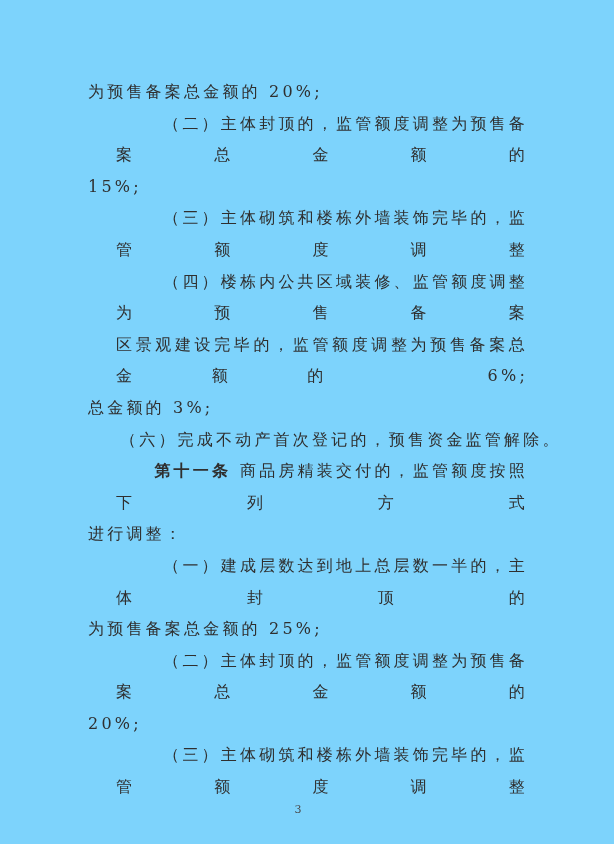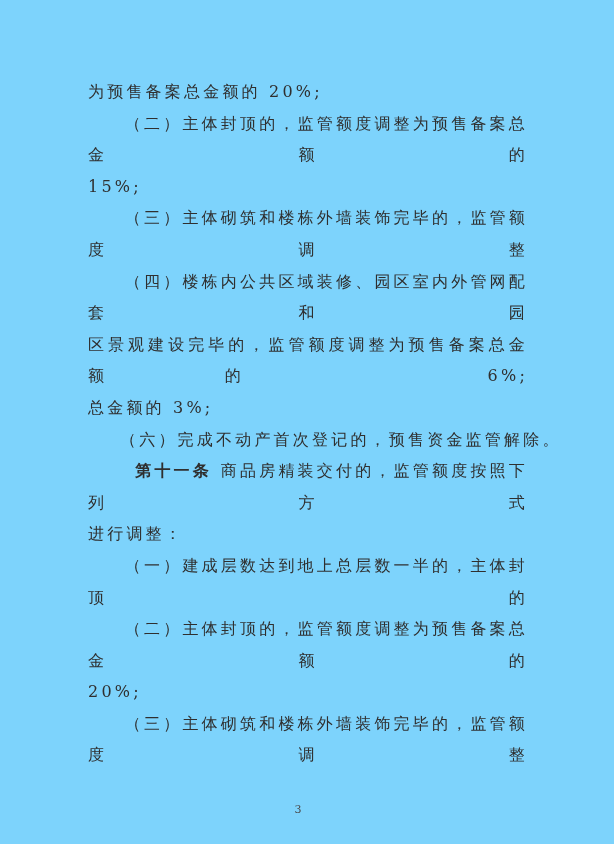--- a/index.html
+++ b/index.html
@@ -28,20 +28,21 @@
   }
   .line {
     min-height: 31.6px;
     white-space: nowrap;
   }
   .line.just {
     white-space: normal;
     text-align: justify;
     text-align-last: justify;
     text-justify: inter-character;
+    margin-left: 28px;
   }
   .line.indent {
     text-indent: 2em;
     text-align: right;
   }
   .term {
     font-family: Liberation Sans, sans-serif;
     font-weight: 700;
     margin-right: 0.55em;
     letter-spacing: 3.2px;
@@ -60,25 +61,26 @@
 </style>
 </head>
 <body>
 
 <div class="page">
   <div class="doc-body">
       <div class="line"><span>为预售备案总金额的 20%;</span></div>
       <div class="line indent just"><span>（二）主体封顶的，监管额度调整为预售备案总金额的</span></div>
       <div class="line"><span>15%;</span></div>
       <div class="line indent just"><span>（三）主体砌筑和楼栋外墙装饰完毕的，监管额度调整</span></div>
-      <div class="line indent just"><span>（四）楼栋内公共区域装修、园区室内外管网配套和园</span></div>
+      <div class="line indent just"><span>（四）楼栋内公共区域装修、监管额度调整为预售备案</span></div>
       <div class="line just"><span>区景观建设完毕的，监管额度调整为预售备案总金额的 6%;</span></div>
       <div class="line"><span>总金额的 3%;</span></div>
       <div class="line indent"><span>（六）完成不动产首次登记的，预售资金监管解除。</span></div>
       <div class="line indent just"><b class="term">第十一条</b><span>商品房精装交付的，监管额度按照下列方式</span></div>
       <div class="line"><span>进行调整：</span></div>
       <div class="line indent just"><span>（一）建成层数达到地上总层数一半的，主体封顶的</span></div>
+      <div class="line"><span>为预售备案总金额的 25%;</span></div>
       <div class="line indent just"><span>（二）主体封顶的，监管额度调整为预售备案总金额的</span></div>
       <div class="line"><span>20%;</span></div>
       <div class="line indent just"><span>（三）主体砌筑和楼栋外墙装饰完毕的，监管额度调整</span></div>
     </div>
   <div class="pagenum">3</div>
 </div>
 
 </body></html>

